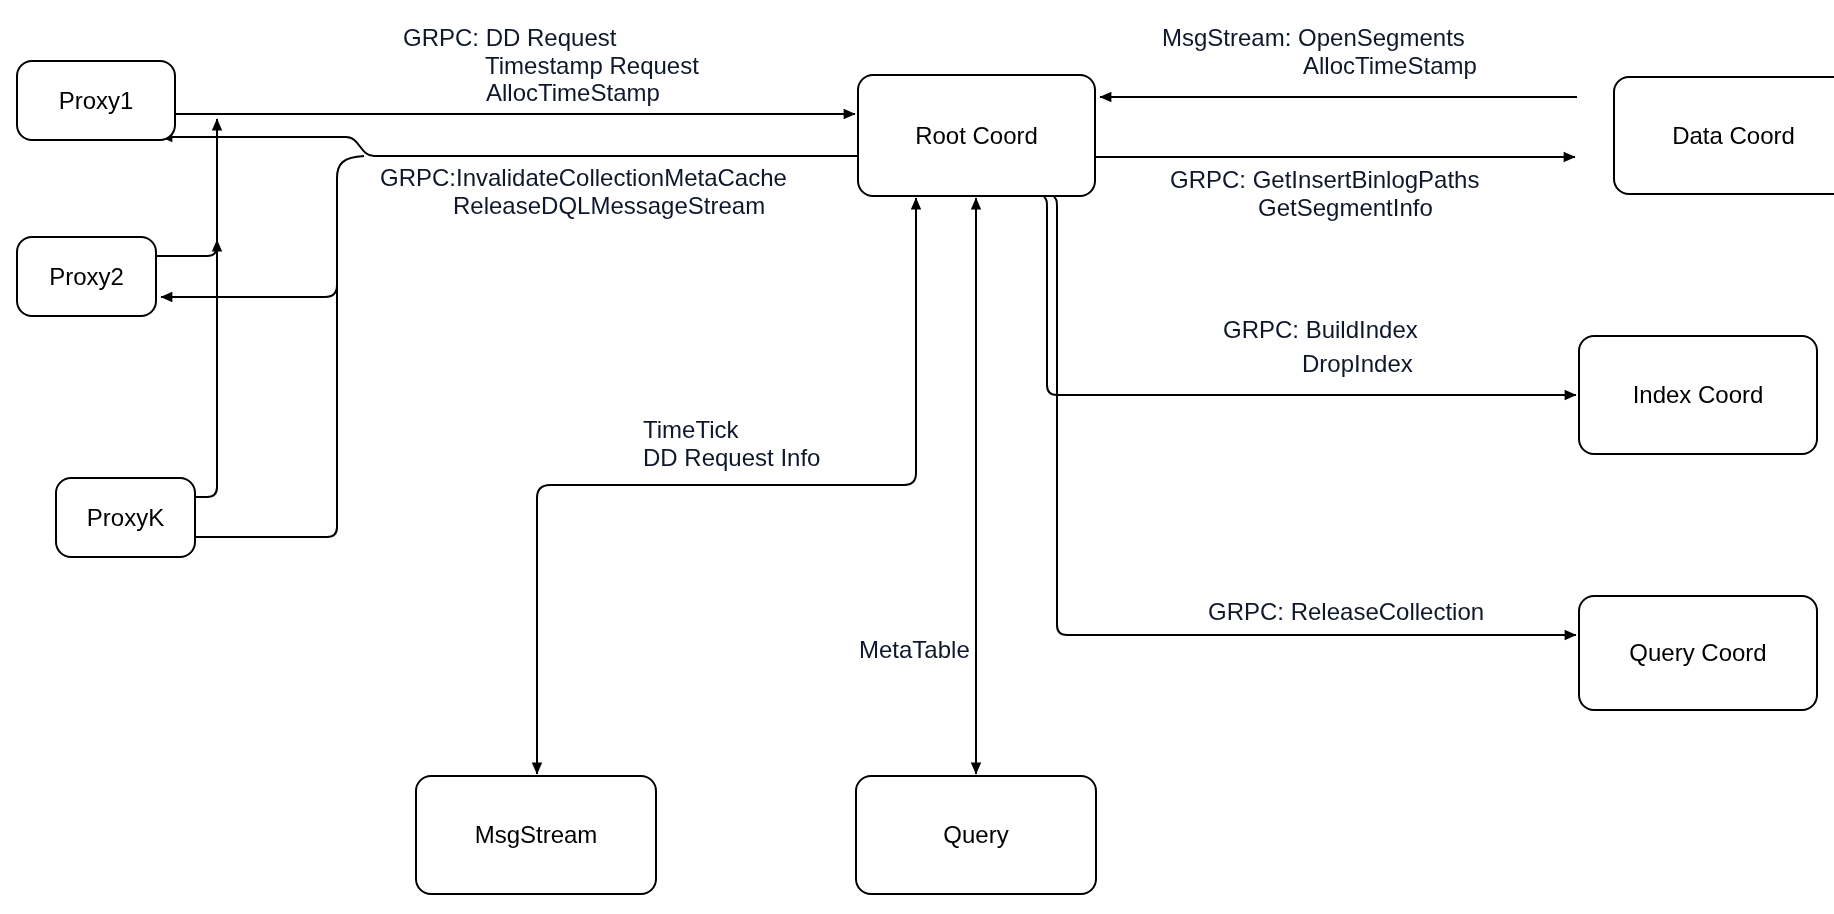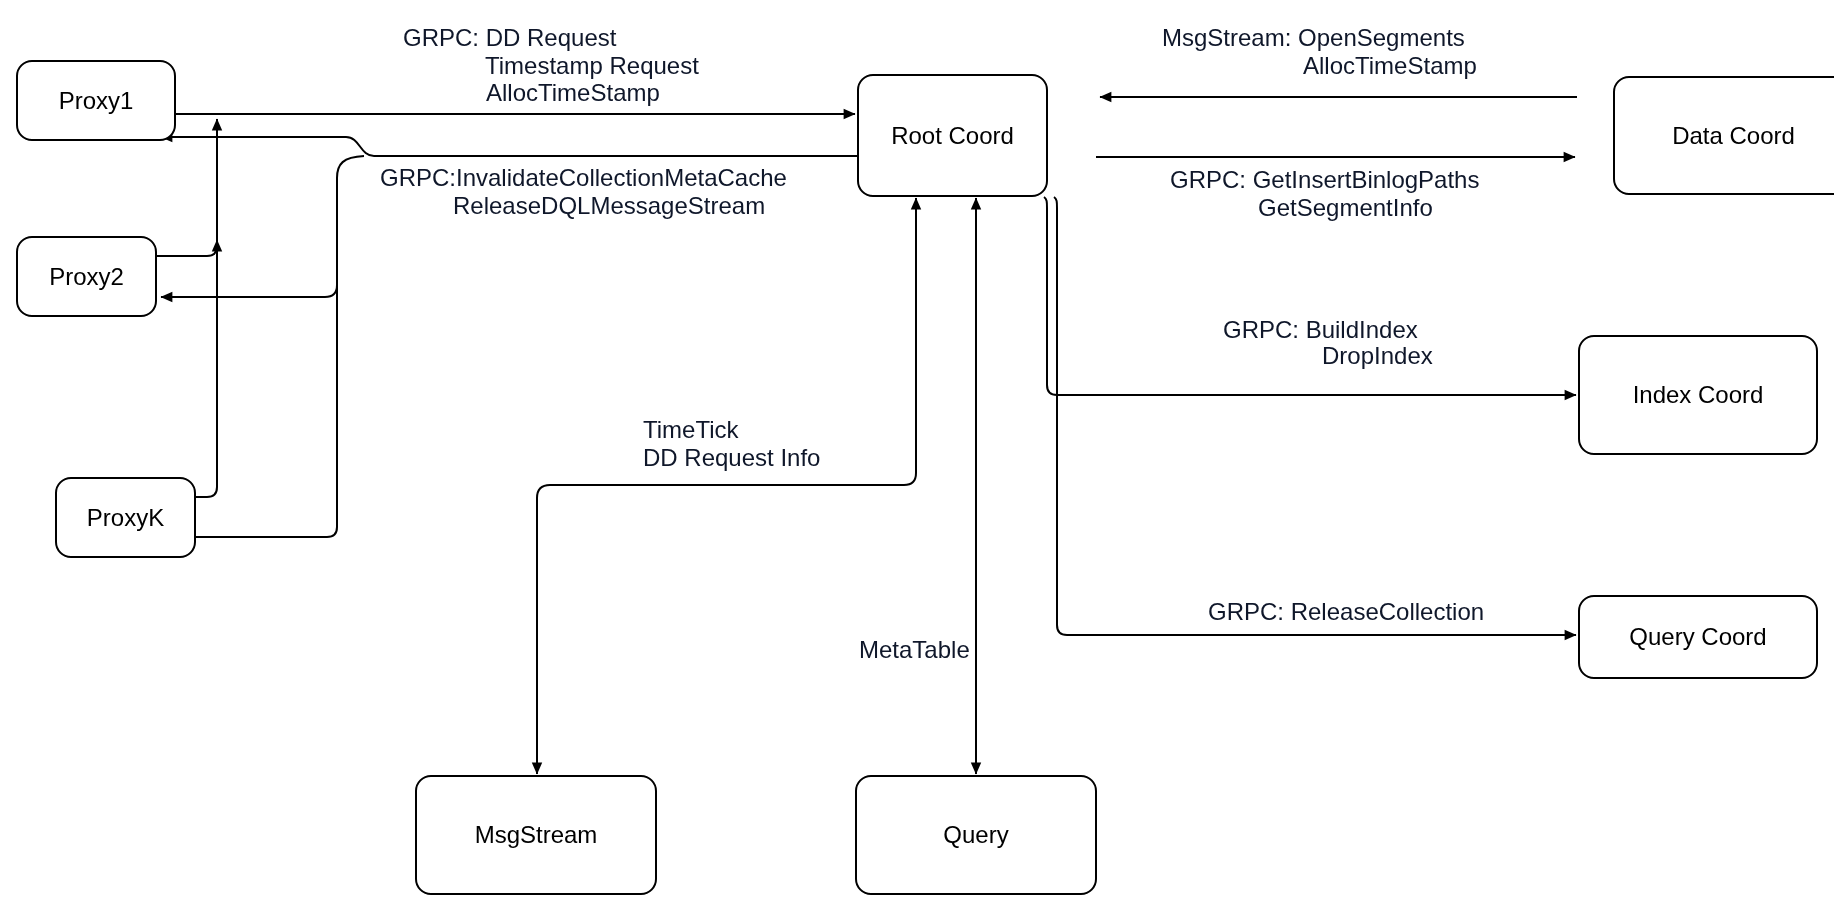--- a/index.html
+++ b/index.html
@@ -88,30 +88,30 @@
 
   <div class="node" style="left:16px; top:60px; width:160px; height:81px;">
     <span>Proxy1</span>
   </div>
   <div class="node" style="left:16px; top:236px; width:141px; height:81px;">
     <span>Proxy2</span>
   </div>
   <div class="node" style="left:16px; top:477px; width:141px; height:81px;margin-left:39px;">
     <span>ProxyK</span>
   </div>
-  <div class="node" style="left:857px; top:74px; width:191px; height:123px;">
+  <div class="node" style="left:857px; top:74px; width:239px; height:123px;">
     <span>Root Coord</span>
   </div>
   <div class="node" style="left:1577px; top:76px; width:241px; height:119px;margin-left:36px;">
     <span>Data Coord</span>
   </div>
   <div class="node" style="left:1578px; top:335px; width:240px; height:120px;">
     <span>Index Coord</span>
   </div>
-  <div class="node" style="left:1578px; top:595px; width:240px; height:84px;">
+  <div class="node" style="left:1578px; top:595px; width:240px; height:116px;">
     <span>Query Coord</span>
   </div>
   <div class="node" style="left:415px; top:775px; width:242px; height:120px;">
     <span>MsgStream</span>
   </div>
   <div class="node" style="left:855px; top:775px; width:242px; height:120px;">
     <span>Query</span>
   </div>
 
   <div class="edge-label" style="left:403px; top:24px;">GRPC: DD Request</div>
@@ -121,21 +121,21 @@
   <div class="edge-label" style="left:380px; top:164px;">GRPC:InvalidateCollectionMetaCache</div>
   <div class="edge-label" style="left:453px; top:192px;">ReleaseDQLMessageStream</div>
 
   <div class="edge-label" style="left:1162px; top:24px;">MsgStream: OpenSegments</div>
   <div class="edge-label" style="left:1303px; top:52px;">AllocTimeStamp</div>
 
   <div class="edge-label" style="left:1170px; top:166px;">GRPC: GetInsertBinlogPaths</div>
   <div class="edge-label" style="left:1258px; top:194px;">GetSegmentInfo</div>
 
   <div class="edge-label" style="left:1223px; top:316px;">GRPC: BuildIndex</div>
-  <div class="edge-label" style="left:1302px; top:342px;margin-left:20px;">DropIndex</div>
+  <div class="edge-label" style="left:1302px; top:350px;">DropIndex</div>
 
   <div class="edge-label" style="left:1208px; top:598px;">GRPC: ReleaseCollection</div>
 
   <div class="edge-label" style="left:643px; top:416px;">TimeTick</div>
   <div class="edge-label" style="left:643px; top:444px;">DD Request Info</div>
 
   <div class="edge-label" style="left:859px; top:636px;">MetaTable</div>
 
 </div>
 

